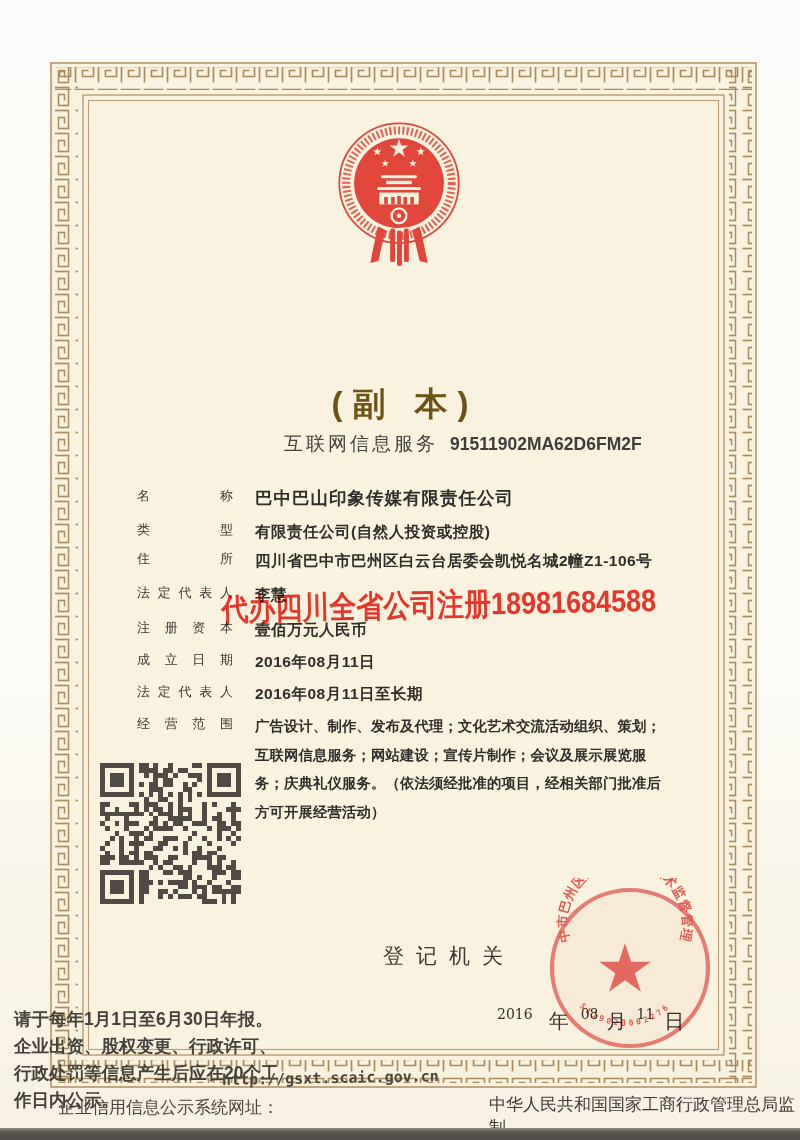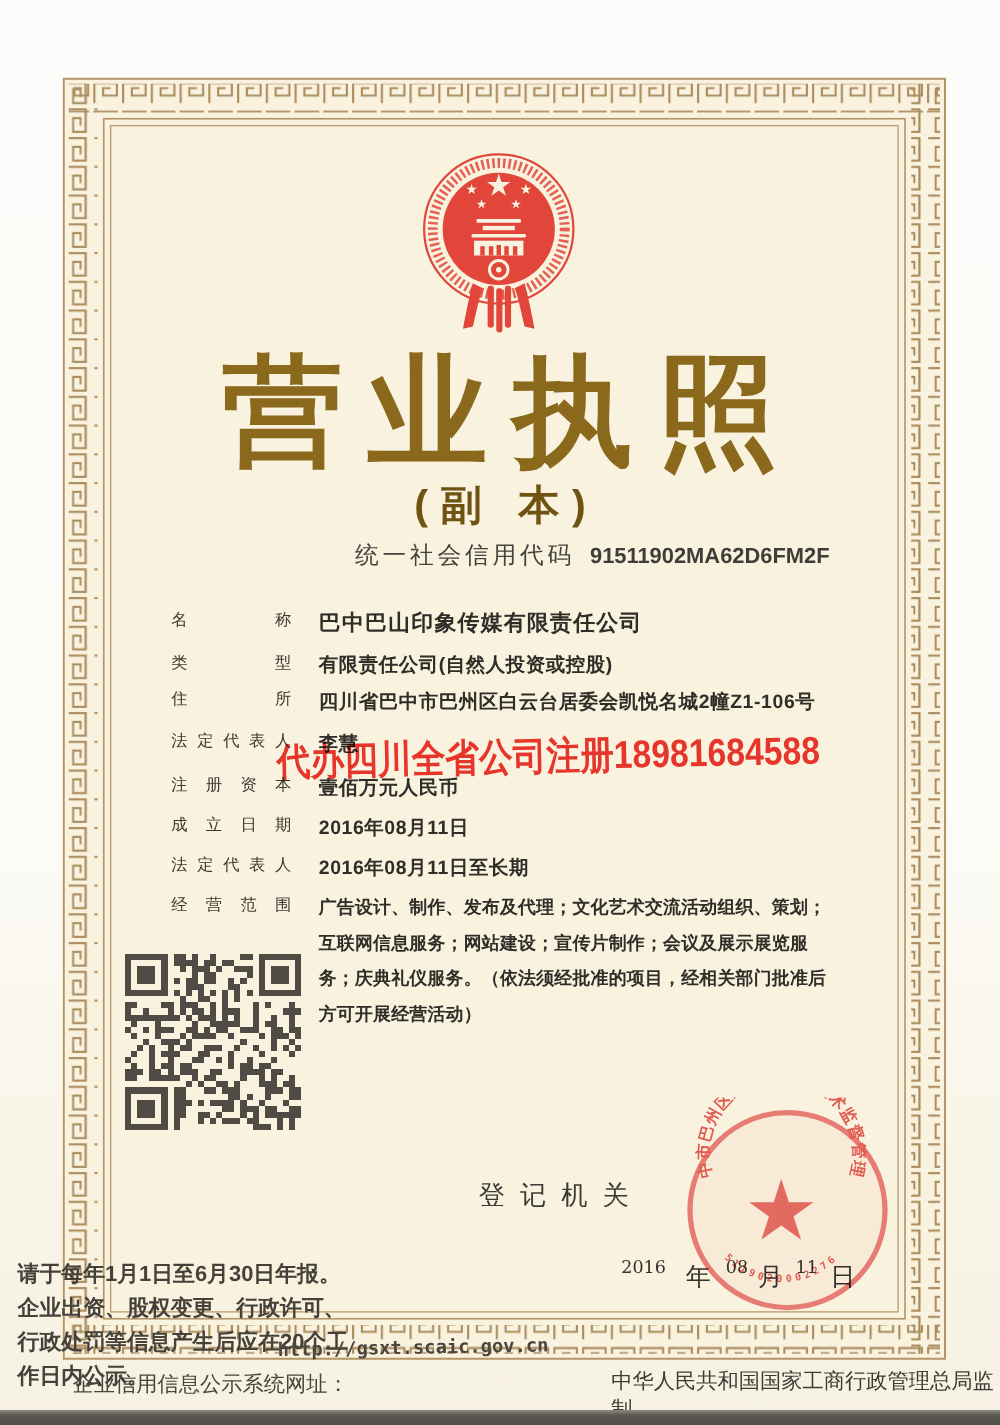--- a/index.html
+++ b/index.html
@@ -125,25 +125,24 @@
       <circle cx="65" cy="95" r="2.2" fill="#f8f2de"></circle>
       <g fill="#e2463a">
         <path d="M44,106 C40,122 38,132 36,143 L44,141 C47,129 49,118 52,110 Z"></path>
         <path d="M86,106 C90,122 92,132 94,143 L86,141 C83,129 81,118 78,110 Z"></path>
         <rect x="56" y="108" width="5" height="34" rx="2"></rect>
         <rect x="63" y="110" width="5" height="36" rx="2"></rect>
         <rect x="70" y="108" width="5" height="34" rx="2"></rect>
       </g>
     </svg>
 
-    <div class="title">营业执照</div>
     <div class="subtitle">(副 本)</div>
 
     <div class="credit-line">
-      <span class="credit-label">统一社会信用代码</span>
+      <span class="credit-label">互联网信息服务</span>
       <span class="credit-code">91511902MA62D6FM2F</span>
     </div>
 
     <div class="fields">
       <div class="field-row" style="top:487px">
         <span class="f-label">名称</span>
         <span class="f-value v-name">巴中巴山印象传媒有限责任公司</span>
       </div>
       <div class="field-row" style="top:521px">
         <span class="f-label">类型</span>

